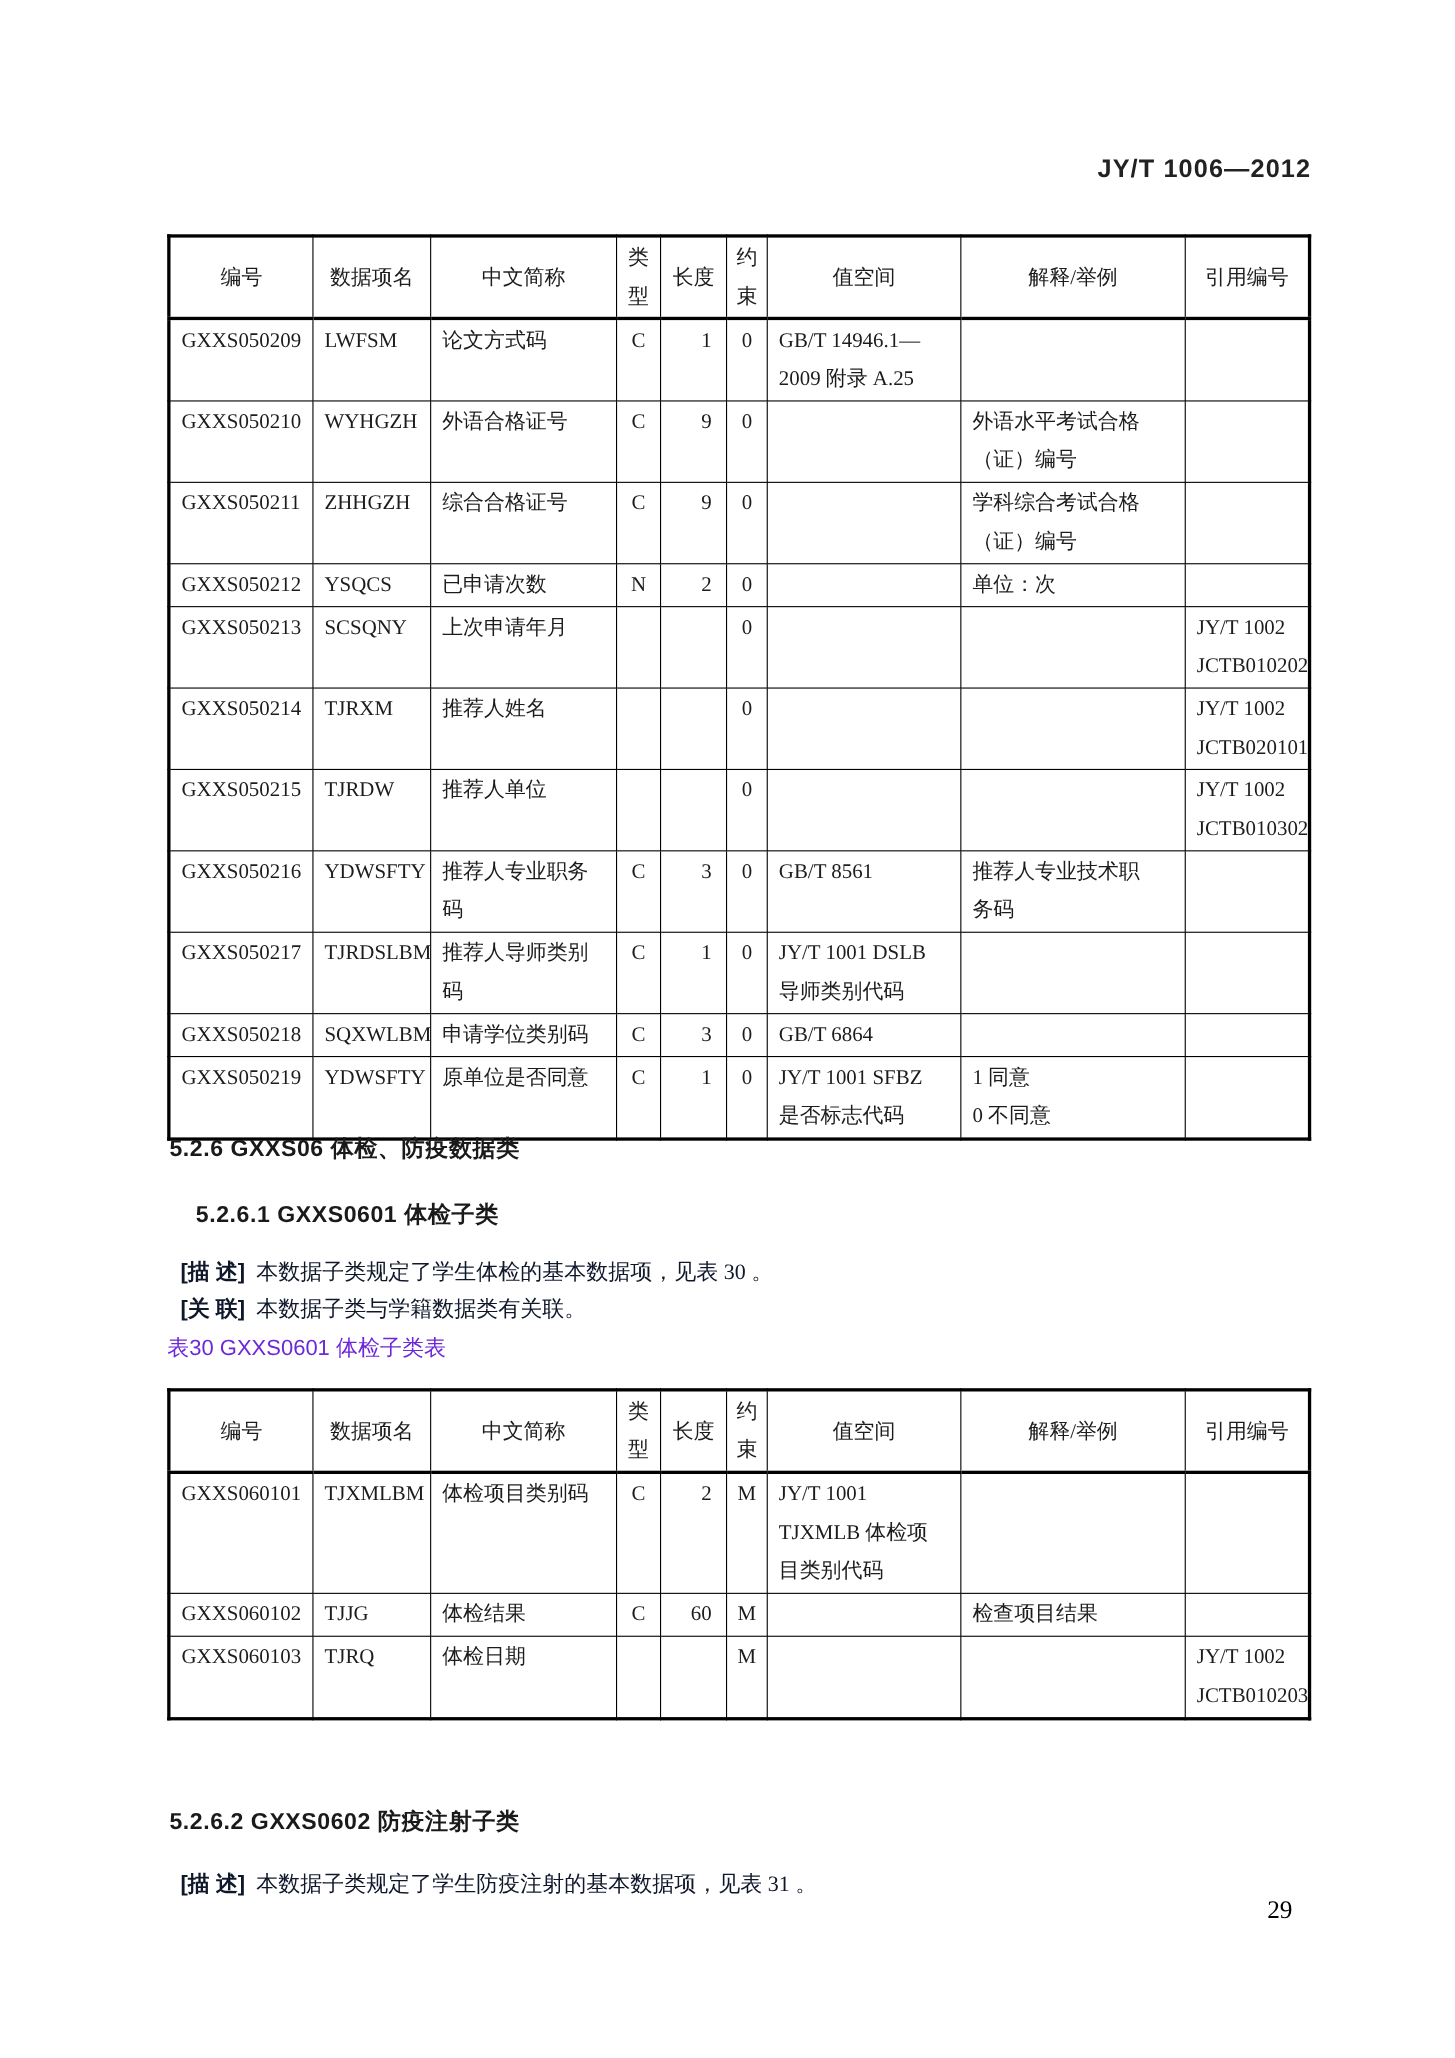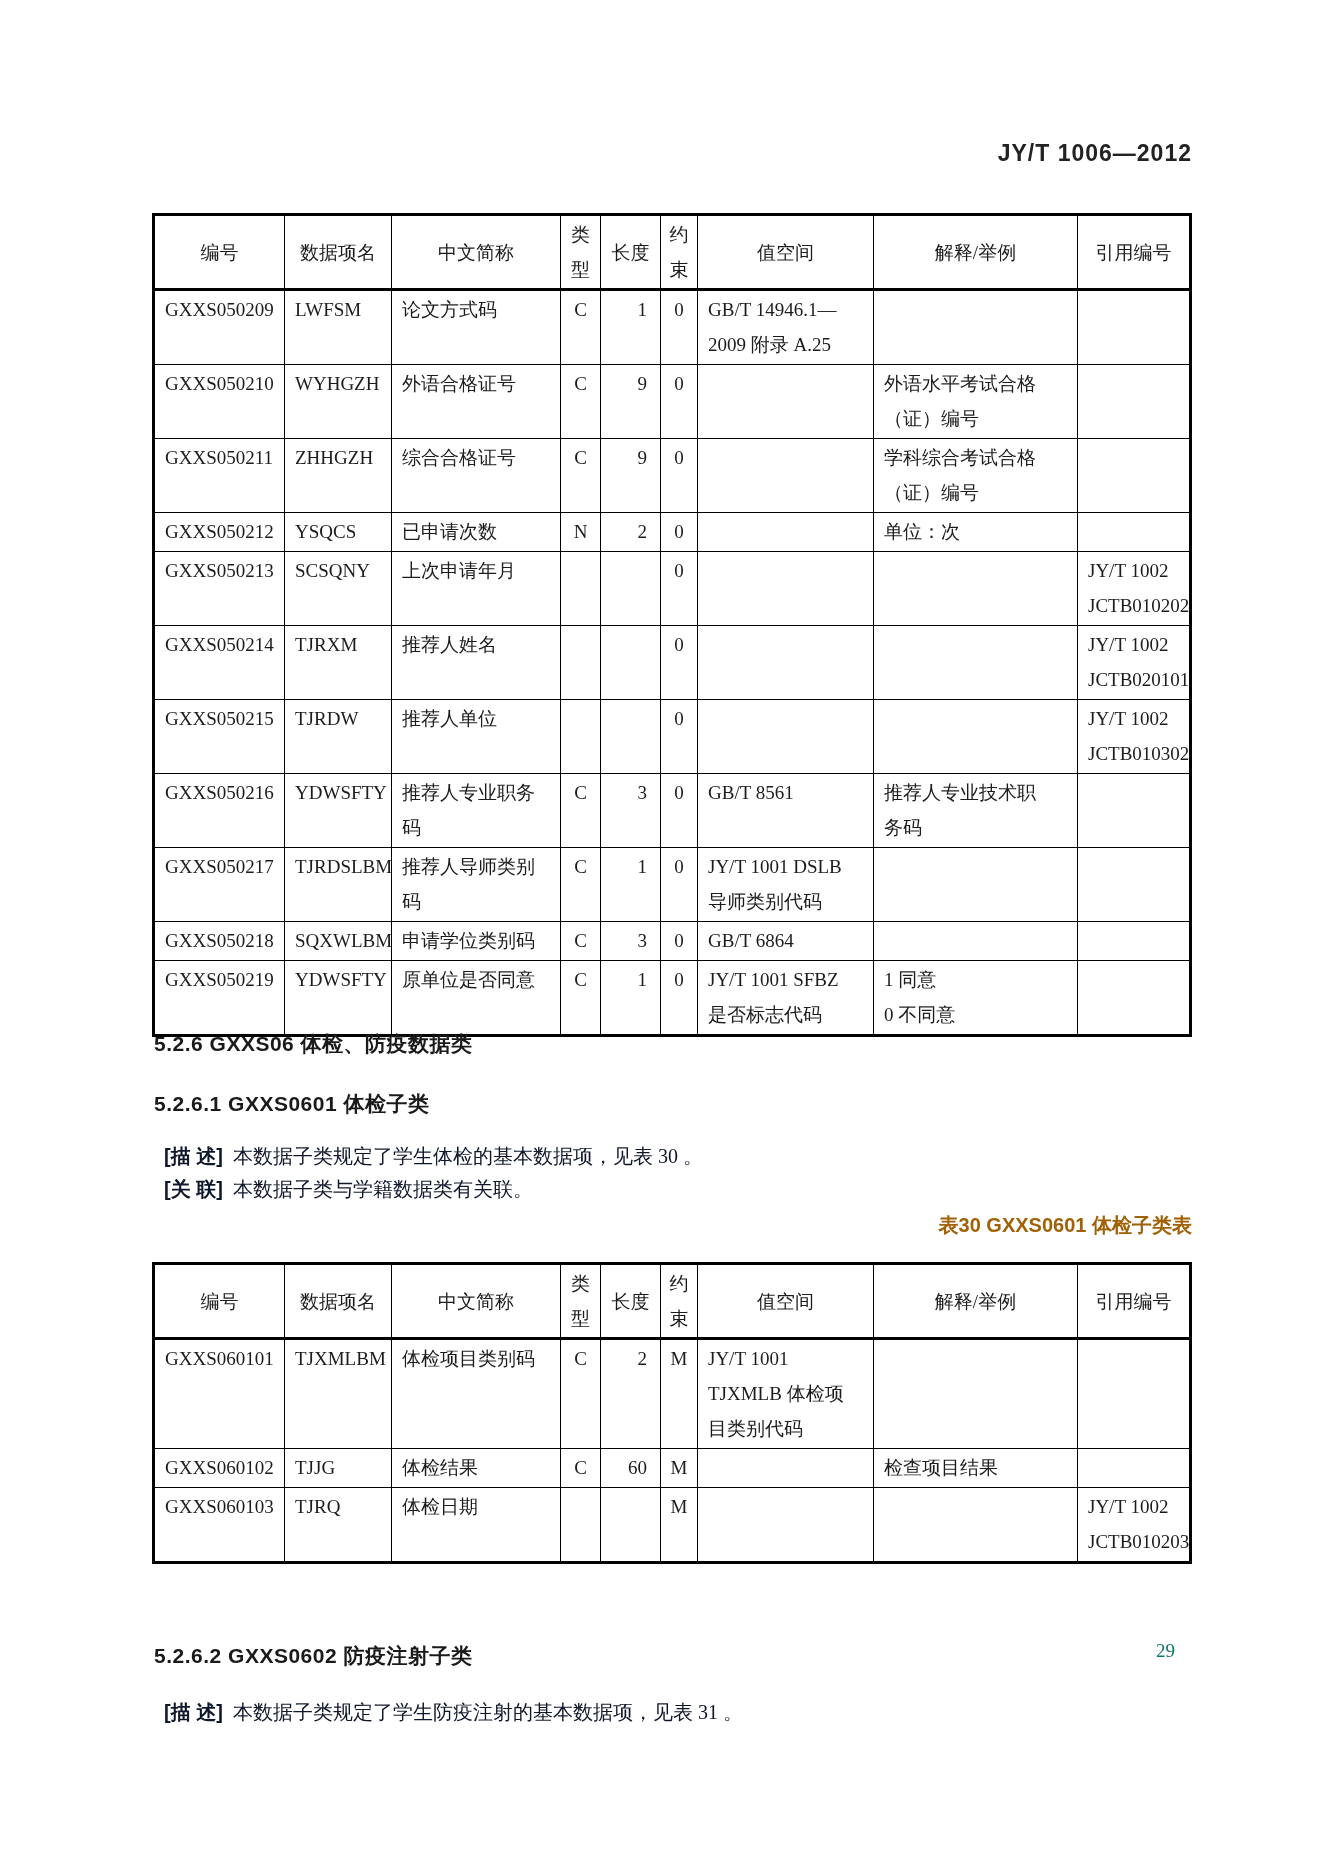--- a/index.html
+++ b/index.html
@@ -45,43 +45,43 @@
   td.c5 { text-align: center; padding: 1px 2px; }
   .heading {
     position: absolute; left: 154px;
     font-family: "Liberation Sans", "DejaVu Sans", sans-serif;
     font-weight: bold; font-size: 21px; color: #1a1a1a;
     letter-spacing: 0.5px;
     white-space: nowrap;
     text-align: center;
   }
   .h-526  { top: 1030px; }
-  .h-5261 { top: 1090px; }
+  .h-5261 { top: 1090px; margin-left: 24px; }
   .h-5262 { top: 1642px; }
   .bodyline {
     position: absolute; left: 164px;
     font-size: 20px; white-space: nowrap; color: #0f172a;
   }
   .bodyline .blabel {
     font-family: "Liberation Sans", "DejaVu Sans", sans-serif;
     font-weight: bold;
     margin-right: 10px;
   }
   .l-desc1 { top: 1143px; }
   .l-rel1  { top: 1176px; }
   .l-desc2 { top: 1699px; }
   .tbl-title {
     position: absolute; left: 152px; width: 1040px; top: 1212px;
-    text-align: right;
+    text-align: left;
     font-family: "Liberation Sans", "DejaVu Sans", sans-serif;
-    font-weight: bold; font-size: 20px; color: #a16207;
+    font-weight: normal; font-size: 20px; color: #6d28d9;
   }
   .page-number {
-    position: absolute; top: 1640px; right: 148px;
-    font-size: 19px; color: #0f766e;
+    position: absolute; top: 1724px; right: 148px;
+    font-size: 23px; color: #000000;
   }
 </style>
 </head>
 <body>
 
 <div class="doc-header">JY/T 1006—2012</div>
 
 <div class="tbl-wrap t1">
   <table>
     <colgroup>

